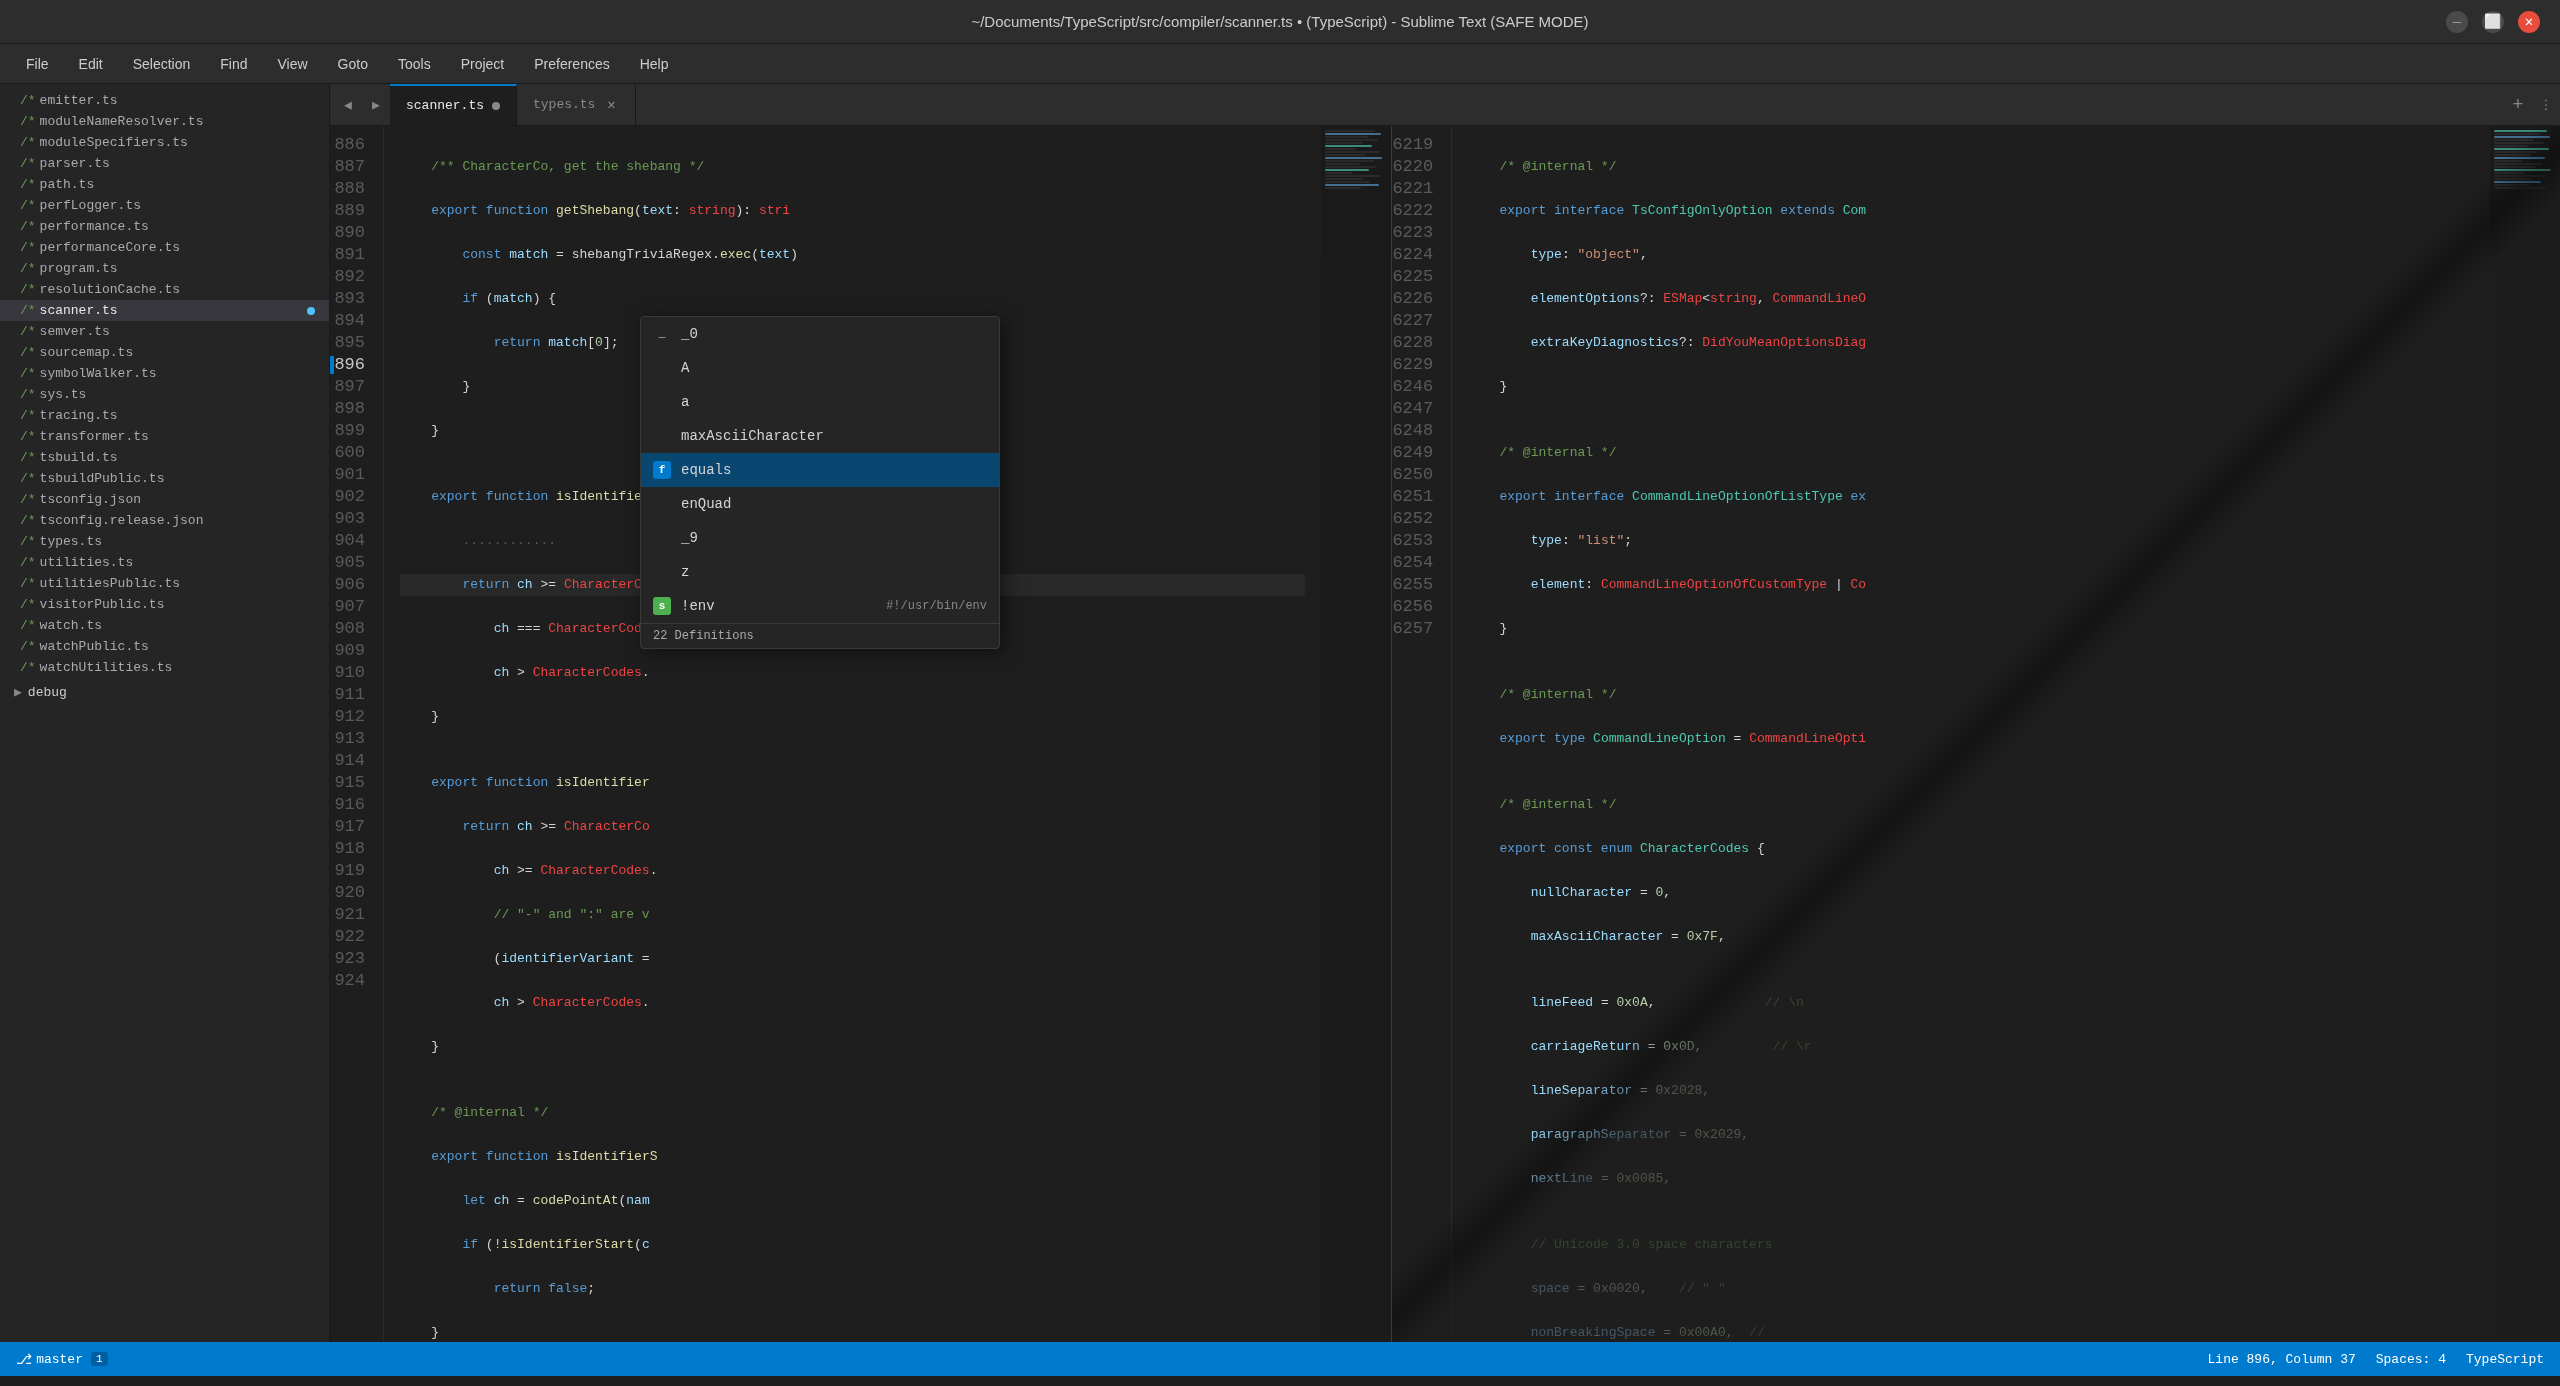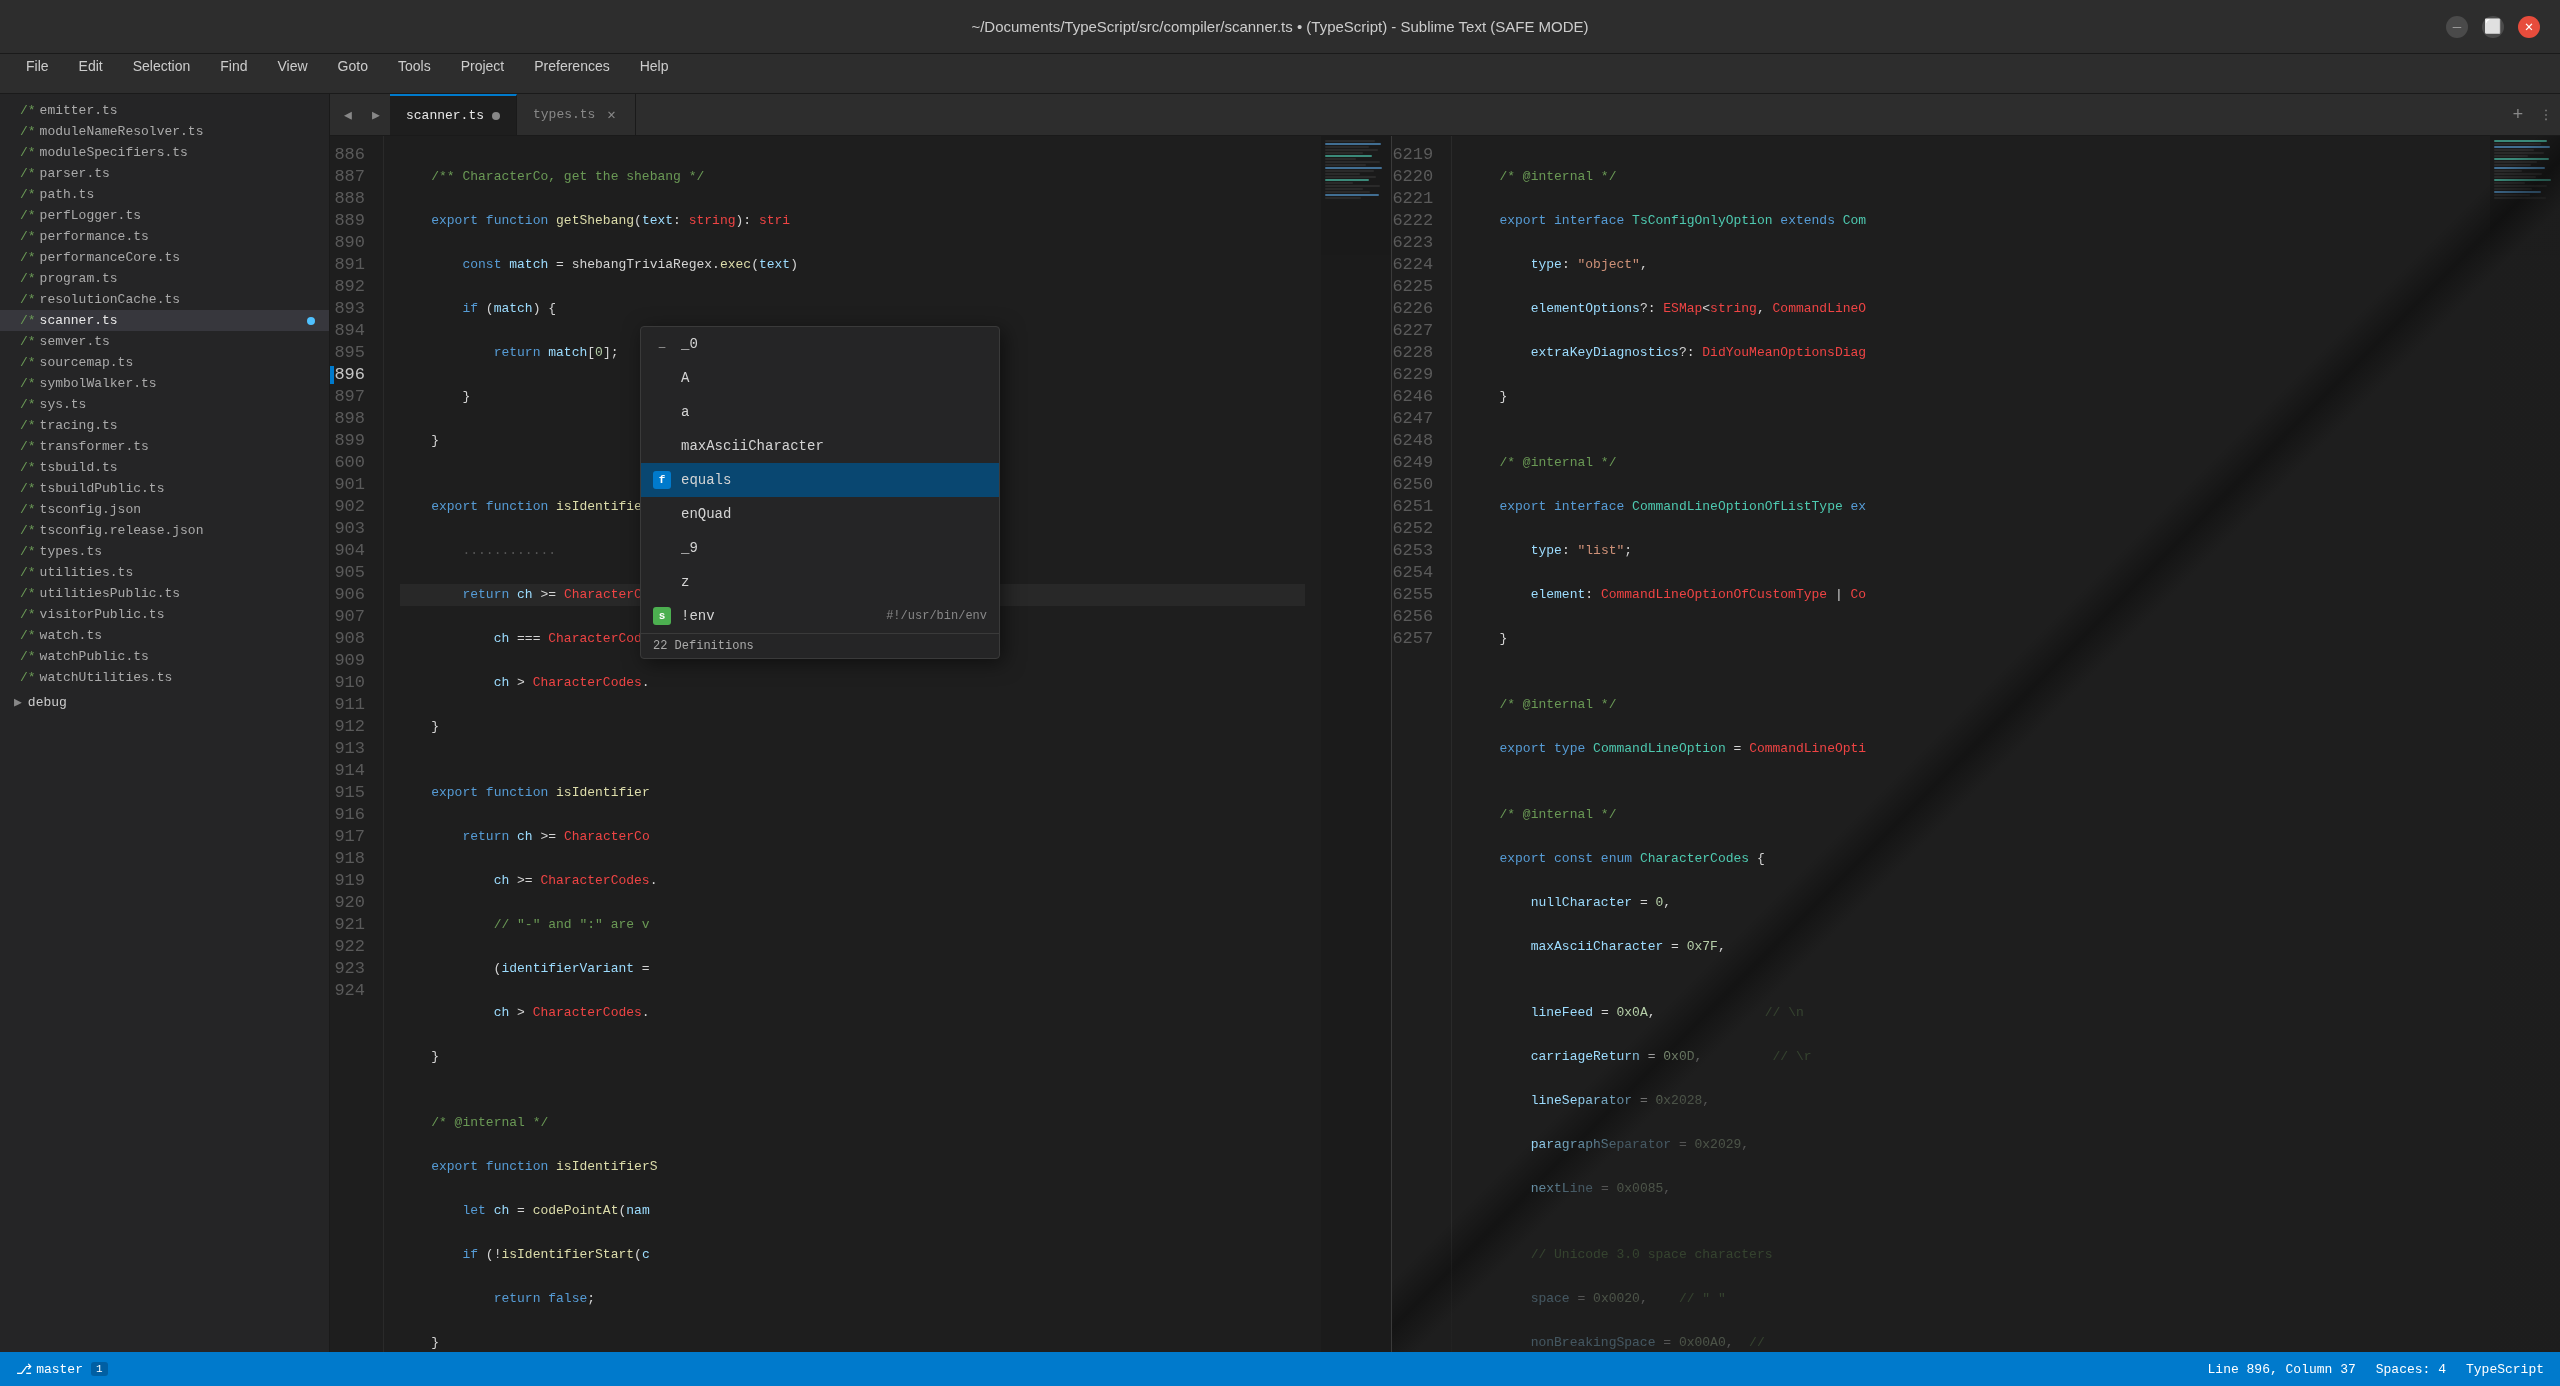--- a/index.html
+++ b/index.html
@@ -9,21 +9,21 @@
       color: #d4d4d4;
       width: 2560px;
       height: 1386px;
       overflow: hidden;
       font-size: 13px;
     }
 
     
     #title-bar {
       background: #2d2d2d;
-      height: 54px;
+      height: 44px;
       display: flex;
       align-items: center;
       justify-content: center;
       position: relative;
       border-bottom: 1px solid #1a1a1a;
     }
     #title-bar .title {
       color: #cccccc;
       font-size: 15px;
       font-family: -apple-system, sans-serif;
@@ -43,20 +43,21 @@
     }
     .win-btn-min { background: #4a4a4a; color: #999; }
     .win-btn-max { background: #4a4a4a; color: #999; }
     .win-btn-close { background: #e74c3c; color: #fff; font-weight: bold; }
 
     
     #menu-bar {
       background: #2d2d2d;
       height: 40px;
       display: flex;
+      align-items: center;
       padding: 0 14px;
       border-bottom: 1px solid #1a1a1a;
       gap: 6px;
     }
     .menu-item {
       color: #cccccc;
       font-family: -apple-system, sans-serif;
       font-size: 14px;
       padding: 4px 12px;
       border-radius: 4px;

